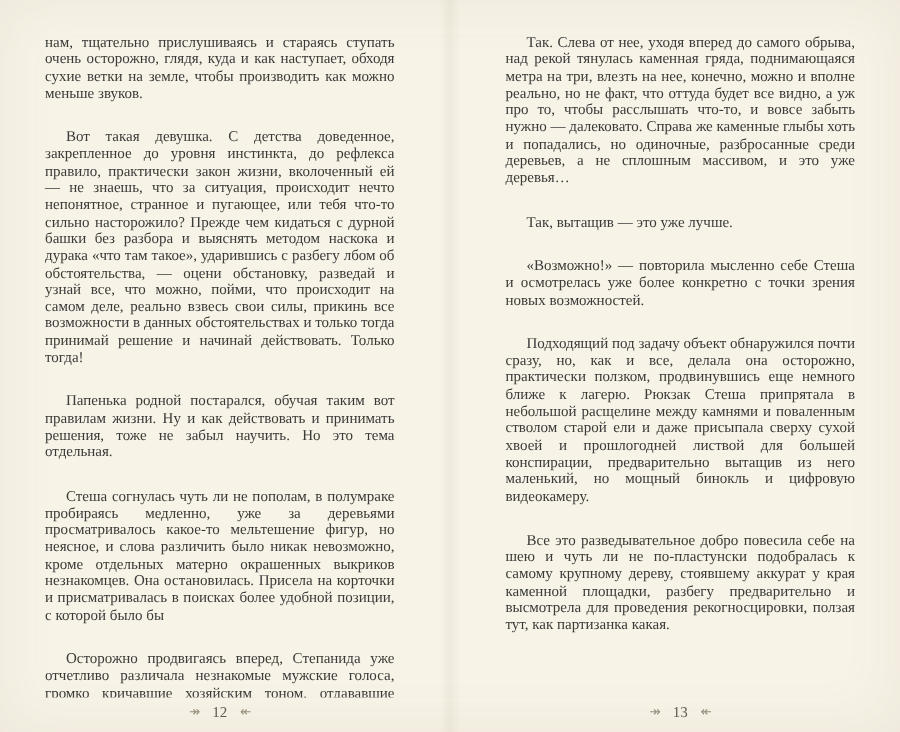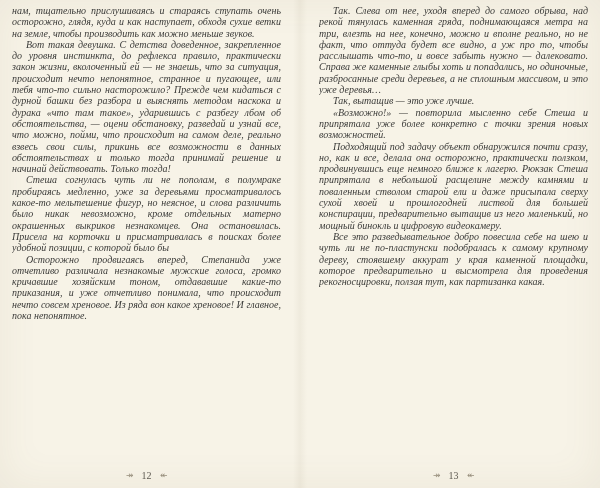--- a/index.html
+++ b/index.html
@@ -35,23 +35,22 @@
   }
   .page-text {
     flex: 1 1 auto;
     overflow: hidden;
     font-size: 10px;
     line-height: 1.13;
     color: #3a3a38;
     text-align: justify;
   }
   .page-text p {
-    margin: 0;
+    margin: 18px;
     padding: 0;
-    font-style: italic;
   }
   .page-text p.indent {
     text-indent: 1.4em;
   }
   .page-footer {
     flex: 0 0 auto;
     display: flex;
     align-items: center;
     justify-content: center;
     gap: 8px;
@@ -75,39 +74,40 @@
 </style>
 </head>
 <body>
 
 <div class="spread">
 
   <div class="page">
     <div class="page-text" id="left-text">
         <p class="">нам, тщательно прислушиваясь и стараясь ступать очень осторожно, глядя, куда и как наступает, обходя сухие ветки на земле, чтобы производить как можно меньше звуков.</p>
         <p class="indent">Вот такая девушка. С детства доведенное, закрепленное до уровня инстинкта, до рефлекса правило, практически закон жизни, вколоченный ей — не знаешь, что за ситуация, происходит нечто непонятное, странное и пугающее, или тебя что-то сильно насторожило? Прежде чем кидаться с дурной башки без разбора и выяснять методом наскока и дурака «что там такое», ударившись с разбегу лбом об обстоятельства, — оцени обстановку, разведай и узнай все, что можно, пойми, что происходит на самом деле, реально взвесь свои силы, прикинь все возможности в данных обстоятельствах и только тогда принимай решение и начинай действовать. Только тогда!</p>
+        <p class="indent">Папенька родной постарался, обучая таким вот правилам жизни. Ну и как действовать и принимать решения, тоже не забыл научить. Но это тема отдельная.</p>
         <p class="indent">Стеша согнулась чуть ли не пополам, в полумраке пробираясь медленно, уже за деревьями просматривалось какое-то мельтешение фигур, но неясное, и слова различить было никак невозможно, кроме отдельных матерно окрашенных выкриков незнакомцев. Она остановилась. Присела на корточки и присматривалась в поисках более удобной позиции, с которой было бы</p>
         <p class="indent">Осторожно продвигаясь вперед, Степанида уже отчетливо различала незнакомые мужские голоса, громко кричавшие хозяйским тоном, отдававшие какие-то приказания, и уже отчетливо понимала, что происходит нечто совсем хреновое. Из ряда вон какое хреновое! И главное, пока непонятное.</p>
       </div>
     <div class="page-footer">
       <span class="flourish">↠</span>
       <span class="page-number">12</span>
       <span class="flourish mirrored">↠</span>
     </div>
   </div>
 
   <div class="fold"></div>
 
   <div class="page">
     <div class="page-text" id="right-text">
         <p class="indent">Так. Слева от нее, уходя вперед до самого обрыва, над рекой тянулась каменная гряда, поднимающаяся метра на три, влезть на нее, конечно, можно и вполне реально, но не факт, что оттуда будет все видно, а уж про то, чтобы расслышать что-то, и вовсе забыть нужно — далековато. Справа же каменные глыбы хоть и попадались, но одиночные, разбросанные среди деревьев, а не сплошным массивом, и это уже деревья…</p>
         <p class="indent">Так, вытащив — это уже лучше.</p>
-        <p class="indent">«Возможно!» — повторила мысленно себе Стеша и припрятала уже более конкретно с точки зрения новых возможностей.</p>
+        <p class="indent">«Возможно!» — повторила мысленно себе Стеша и осмотрелась уже более конкретно с точки зрения новых возможностей.</p>
         <p class="indent">Подходящий под задачу объект обнаружился почти сразу, но, как и все, делала она осторожно, практически ползком, продвинувшись еще немного ближе к лагерю. Рюкзак Стеша припрятала в небольшой расщелине между камнями и поваленным стволом старой ели и даже присыпала сверху сухой хвоей и прошлогодней листвой для большей конспирации, предварительно вытащив из него маленький, но мощный бинокль и цифровую видеокамеру.</p>
-        <p class="indent">Все это разведывательное добро повесила себе на шею и чуть ли не по-пластунски подобралась к самому крупному дереву, стоявшему аккурат у края каменной площадки, которое предварительно и высмотрела для проведения рекогносцировки, ползая тут, как партизанка какая.</p>
+        <p class="indent">Все это разведывательное добро повесила себе на шею и чуть ли не по-пластунски подобралась к самому крупному дереву, стоявшему аккурат у края каменной площадки, разбегу предварительно и высмотрела для проведения рекогносцировки, ползая тут, как партизанка какая.</p>
       </div>
     <div class="page-footer">
       <span class="flourish">↠</span>
       <span class="page-number">13</span>
       <span class="flourish mirrored">↠</span>
     </div>
   </div>
 
 </div>
 

